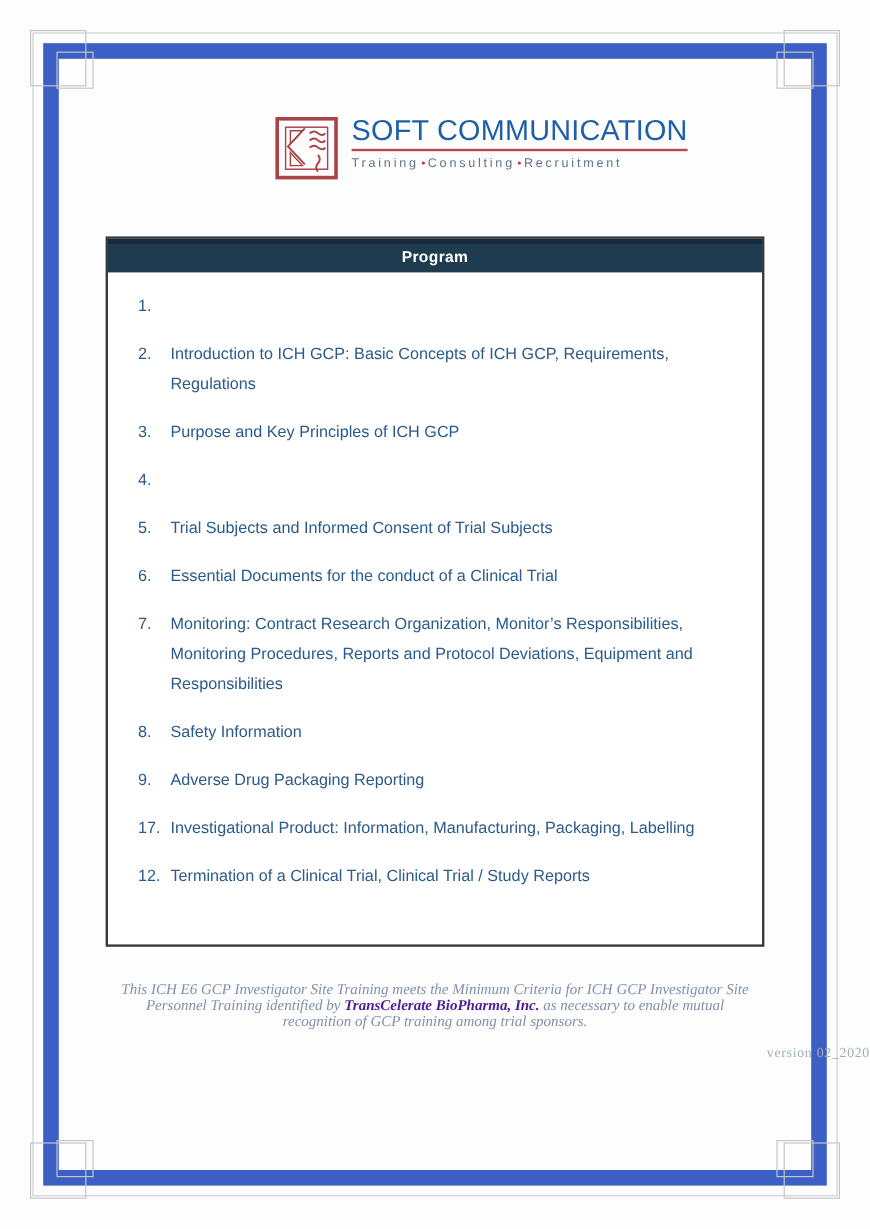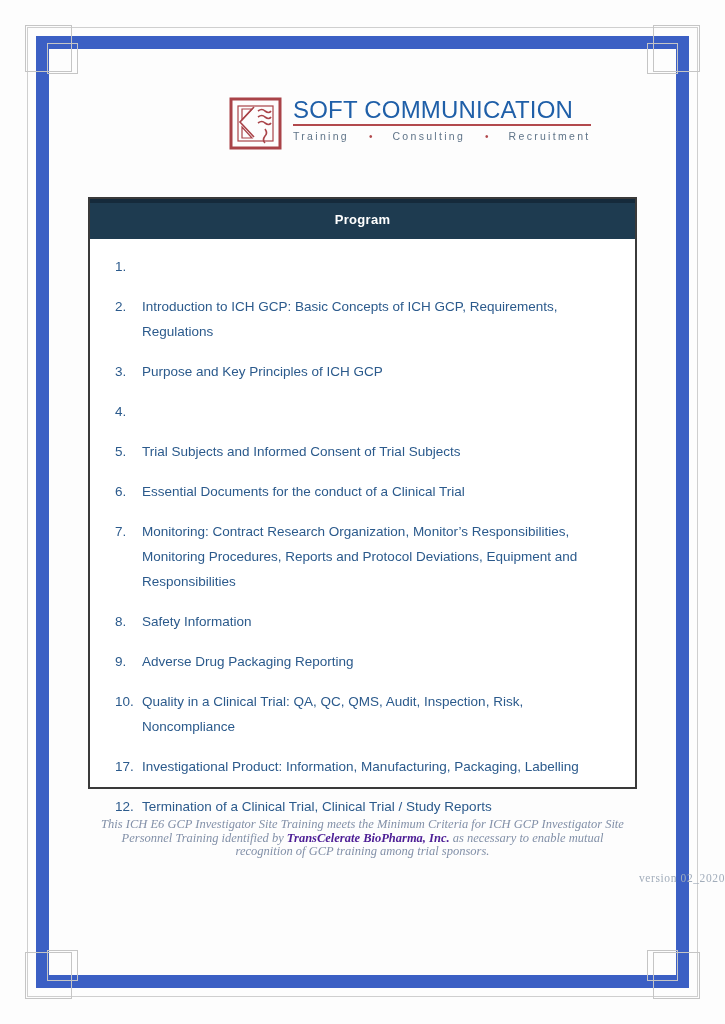--- a/index.html
+++ b/index.html
@@ -21,28 +21,28 @@
   .c-bl-b { left:47px;  bottom:43px; width:29px; height:29px; }
   .c-br-a { right:25px; bottom:25px; width:45px; height:45px; }
   .c-br-b { right:47px; bottom:43px; width:29px; height:29px; }
 
   
   .logo { position:absolute; left:229px; top:97px; display:flex; align-items:flex-start; gap:11px; }
   .logo-icon { width:53px; height:53px; flex:none; }
   .logo-text { display:flex; flex-direction:column; }
   .logo-title { font-size:24px; color:#1f5fa8; letter-spacing:0.2px; font-weight:normal; line-height:26px; }
   .logo-rule  { border-bottom:2px solid #b2494d; margin-top:1px; }
-  .logo-tagline { margin-top:4px; display:flex; align-items:flex-end; gap:20px;
+  .logo-tagline { margin-top:4px; display:flex; align-items:flex-end; gap:2px;
                   font-size:10.5px; letter-spacing:2.3px; color:#5f7488; }
   .logo-dot { color:#b2494d; font-size:10px; letter-spacing:0; }
 
   
   .program { position:absolute; left:88px; top:197px; width:549px; height:592px;
              box-sizing:border-box; border:2px solid #3a3a3a; background:#ffffff; }
-  .program-header { height:40px; display:flex; align-items:center; justify-content:center;
+  .program-header { height:28px; display:flex; align-items:center; justify-content:center;
                     background:linear-gradient(180deg,#16industry2c3d 0px,#16ффф 0px);  }
   .program-header { background:linear-gradient(180deg,#152a3b 0px,#152a3b 4px,#1e3b50 4px);
                     color:#ffffff; font-size:13px; font-weight:bold; letter-spacing:0.3px; }
   .program-list { padding:15px 18px 0 25px; }
   .item { display:flex; margin-bottom:15px; color:#2b5a8c; font-size:13.5px; line-height:25px; }
   .item .num  { width:27px; flex:none; }
   .item .text { white-space:pre-line; }
 
   
   .footer { position:absolute; left:70px; top:818px; width:585px; text-align:center;
@@ -129,24 +129,20 @@
         </div>
         <div class="item">
           <span class="num">8.</span>
           <span class="text">Safety Information</span>
         </div>
         <div class="item">
           <span class="num">9.</span>
           <span class="text">Adverse Drug Packaging Reporting</span>
         </div>
         <div class="item">
-          <span class="num">10.</span>
-          <span class="text">Quality in a Clinical Trial: QA, QC, QMS, Audit, Inspection, Risk, Noncompliance</span>
-        </div>
-        <div class="item">
           <span class="num">17.</span>
           <span class="text">Investigational Product: Information, Manufacturing, Packaging, Labelling</span>
         </div>
         <div class="item">
           <span class="num">12.</span>
           <span class="text">Termination of a Clinical Trial, Clinical Trial / Study Reports</span>
         </div>
       </div>
   </div>
 

